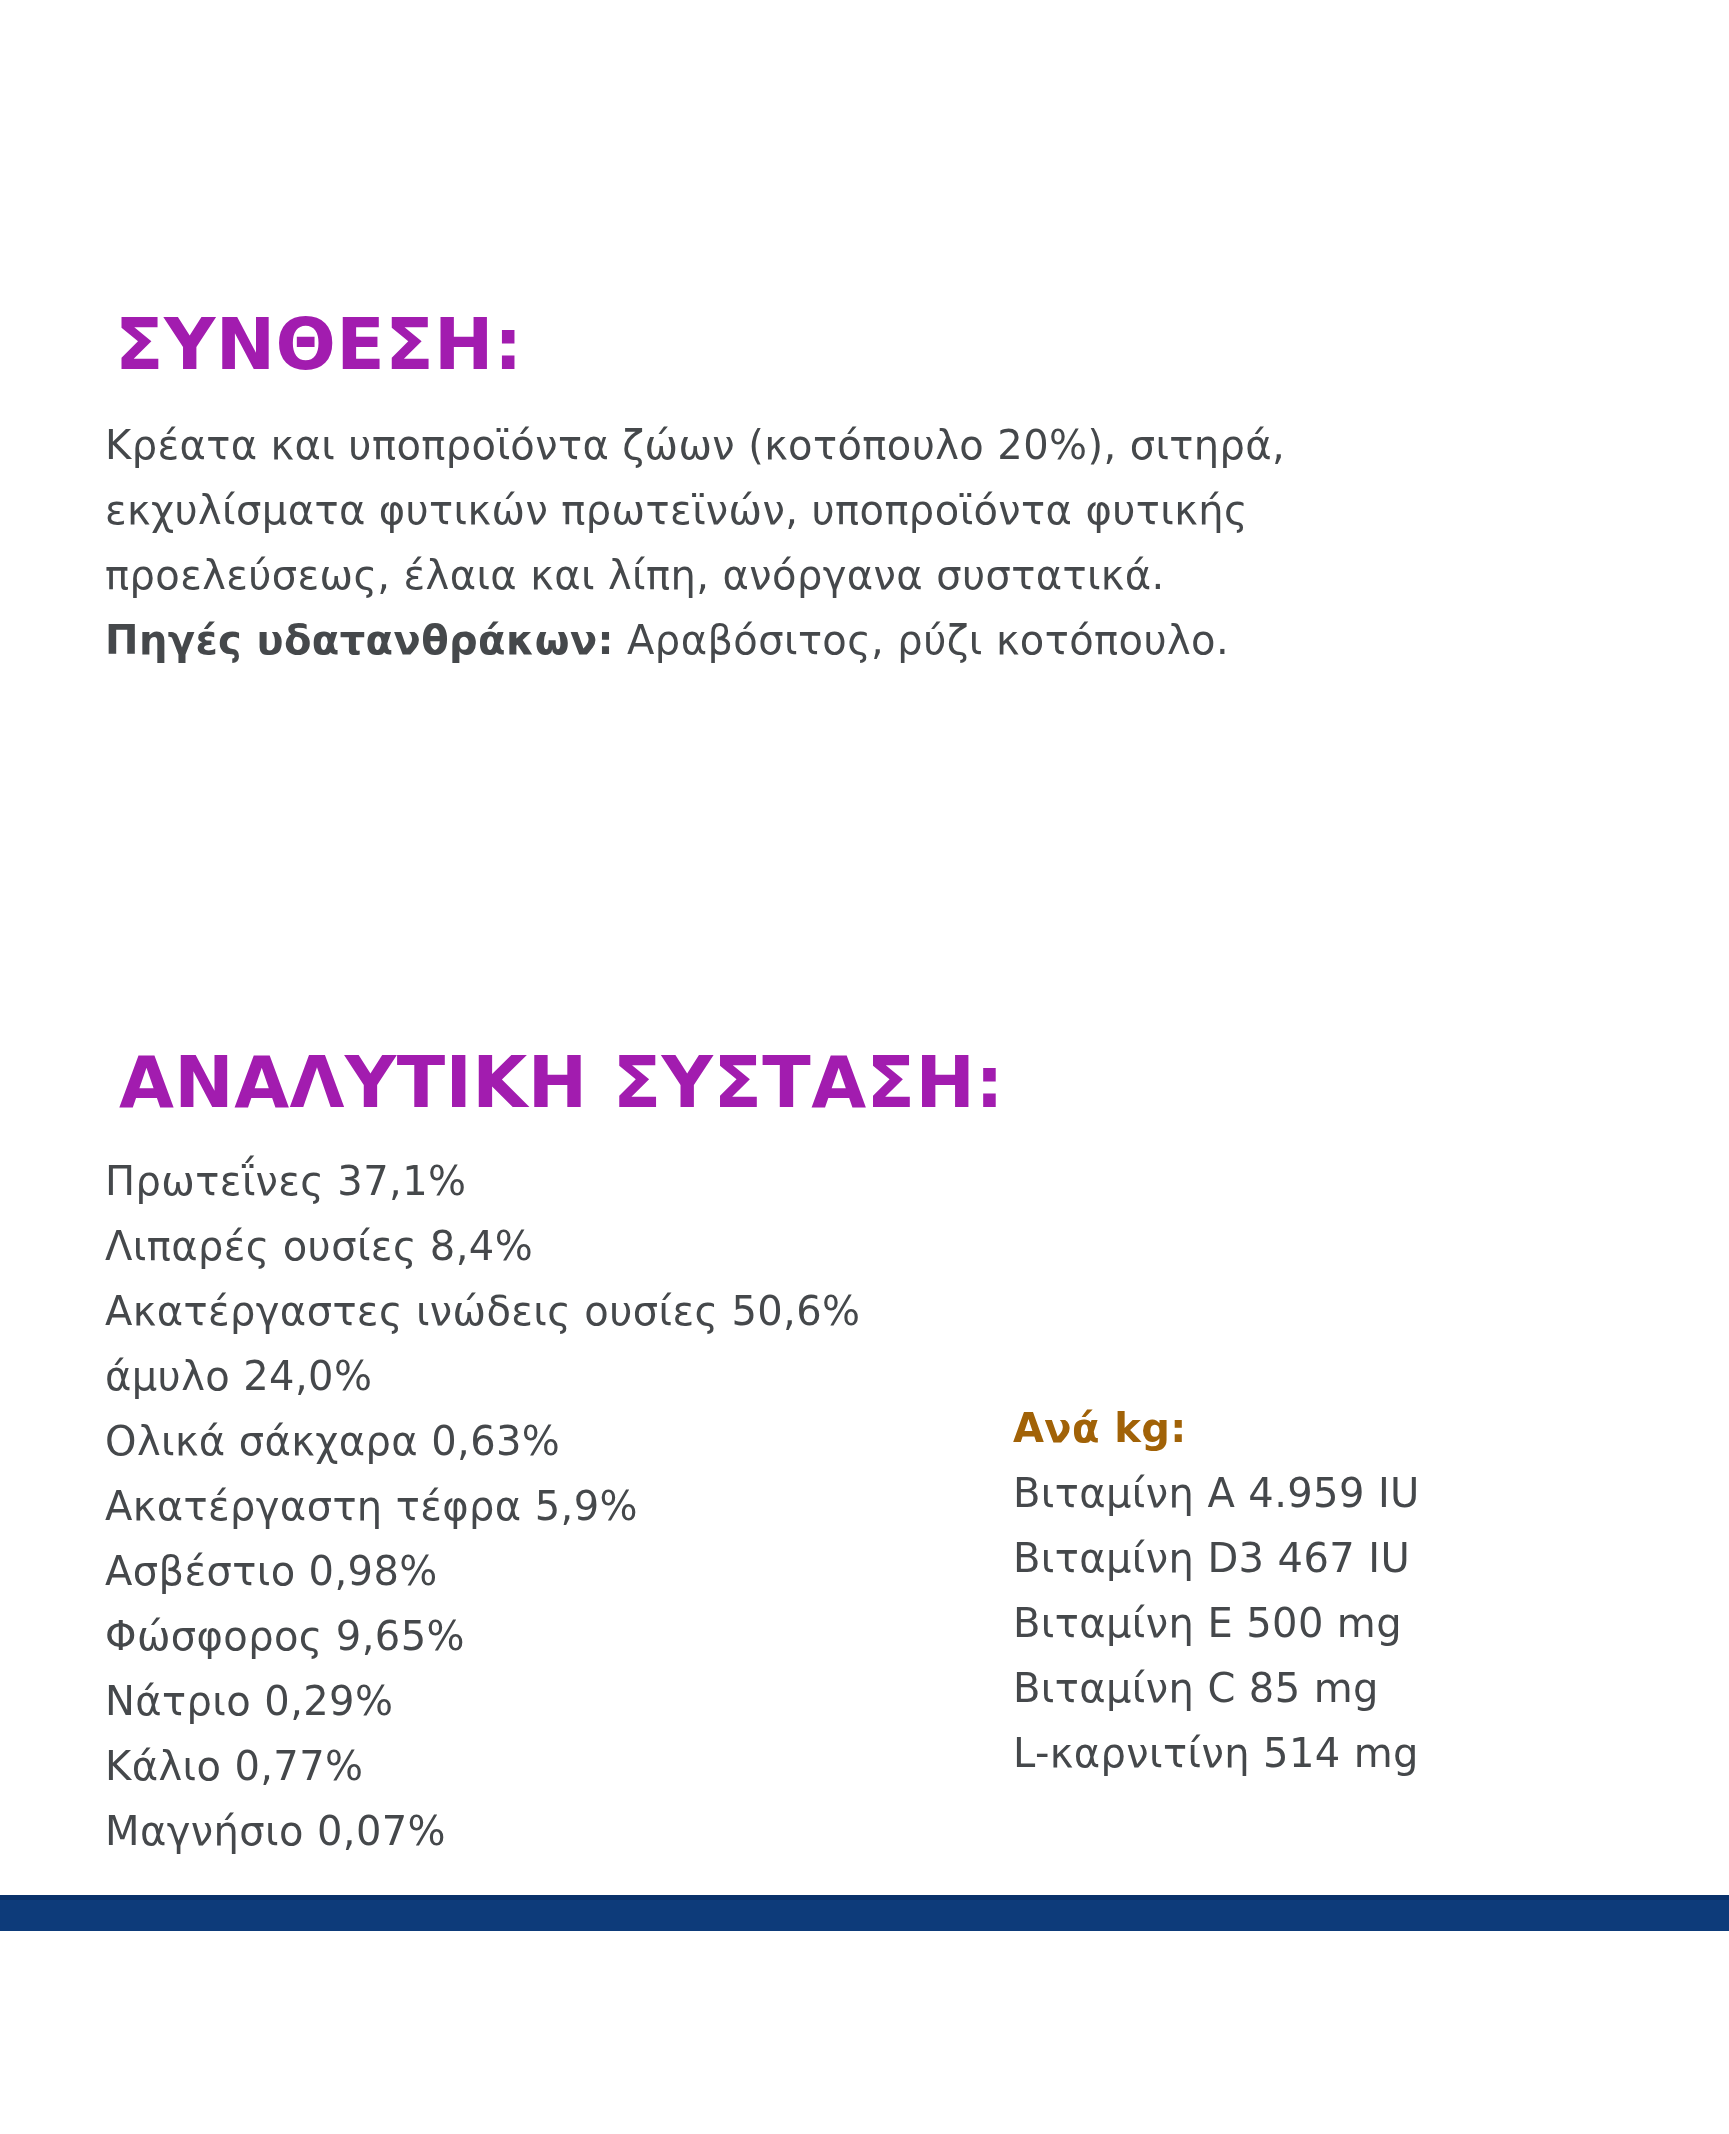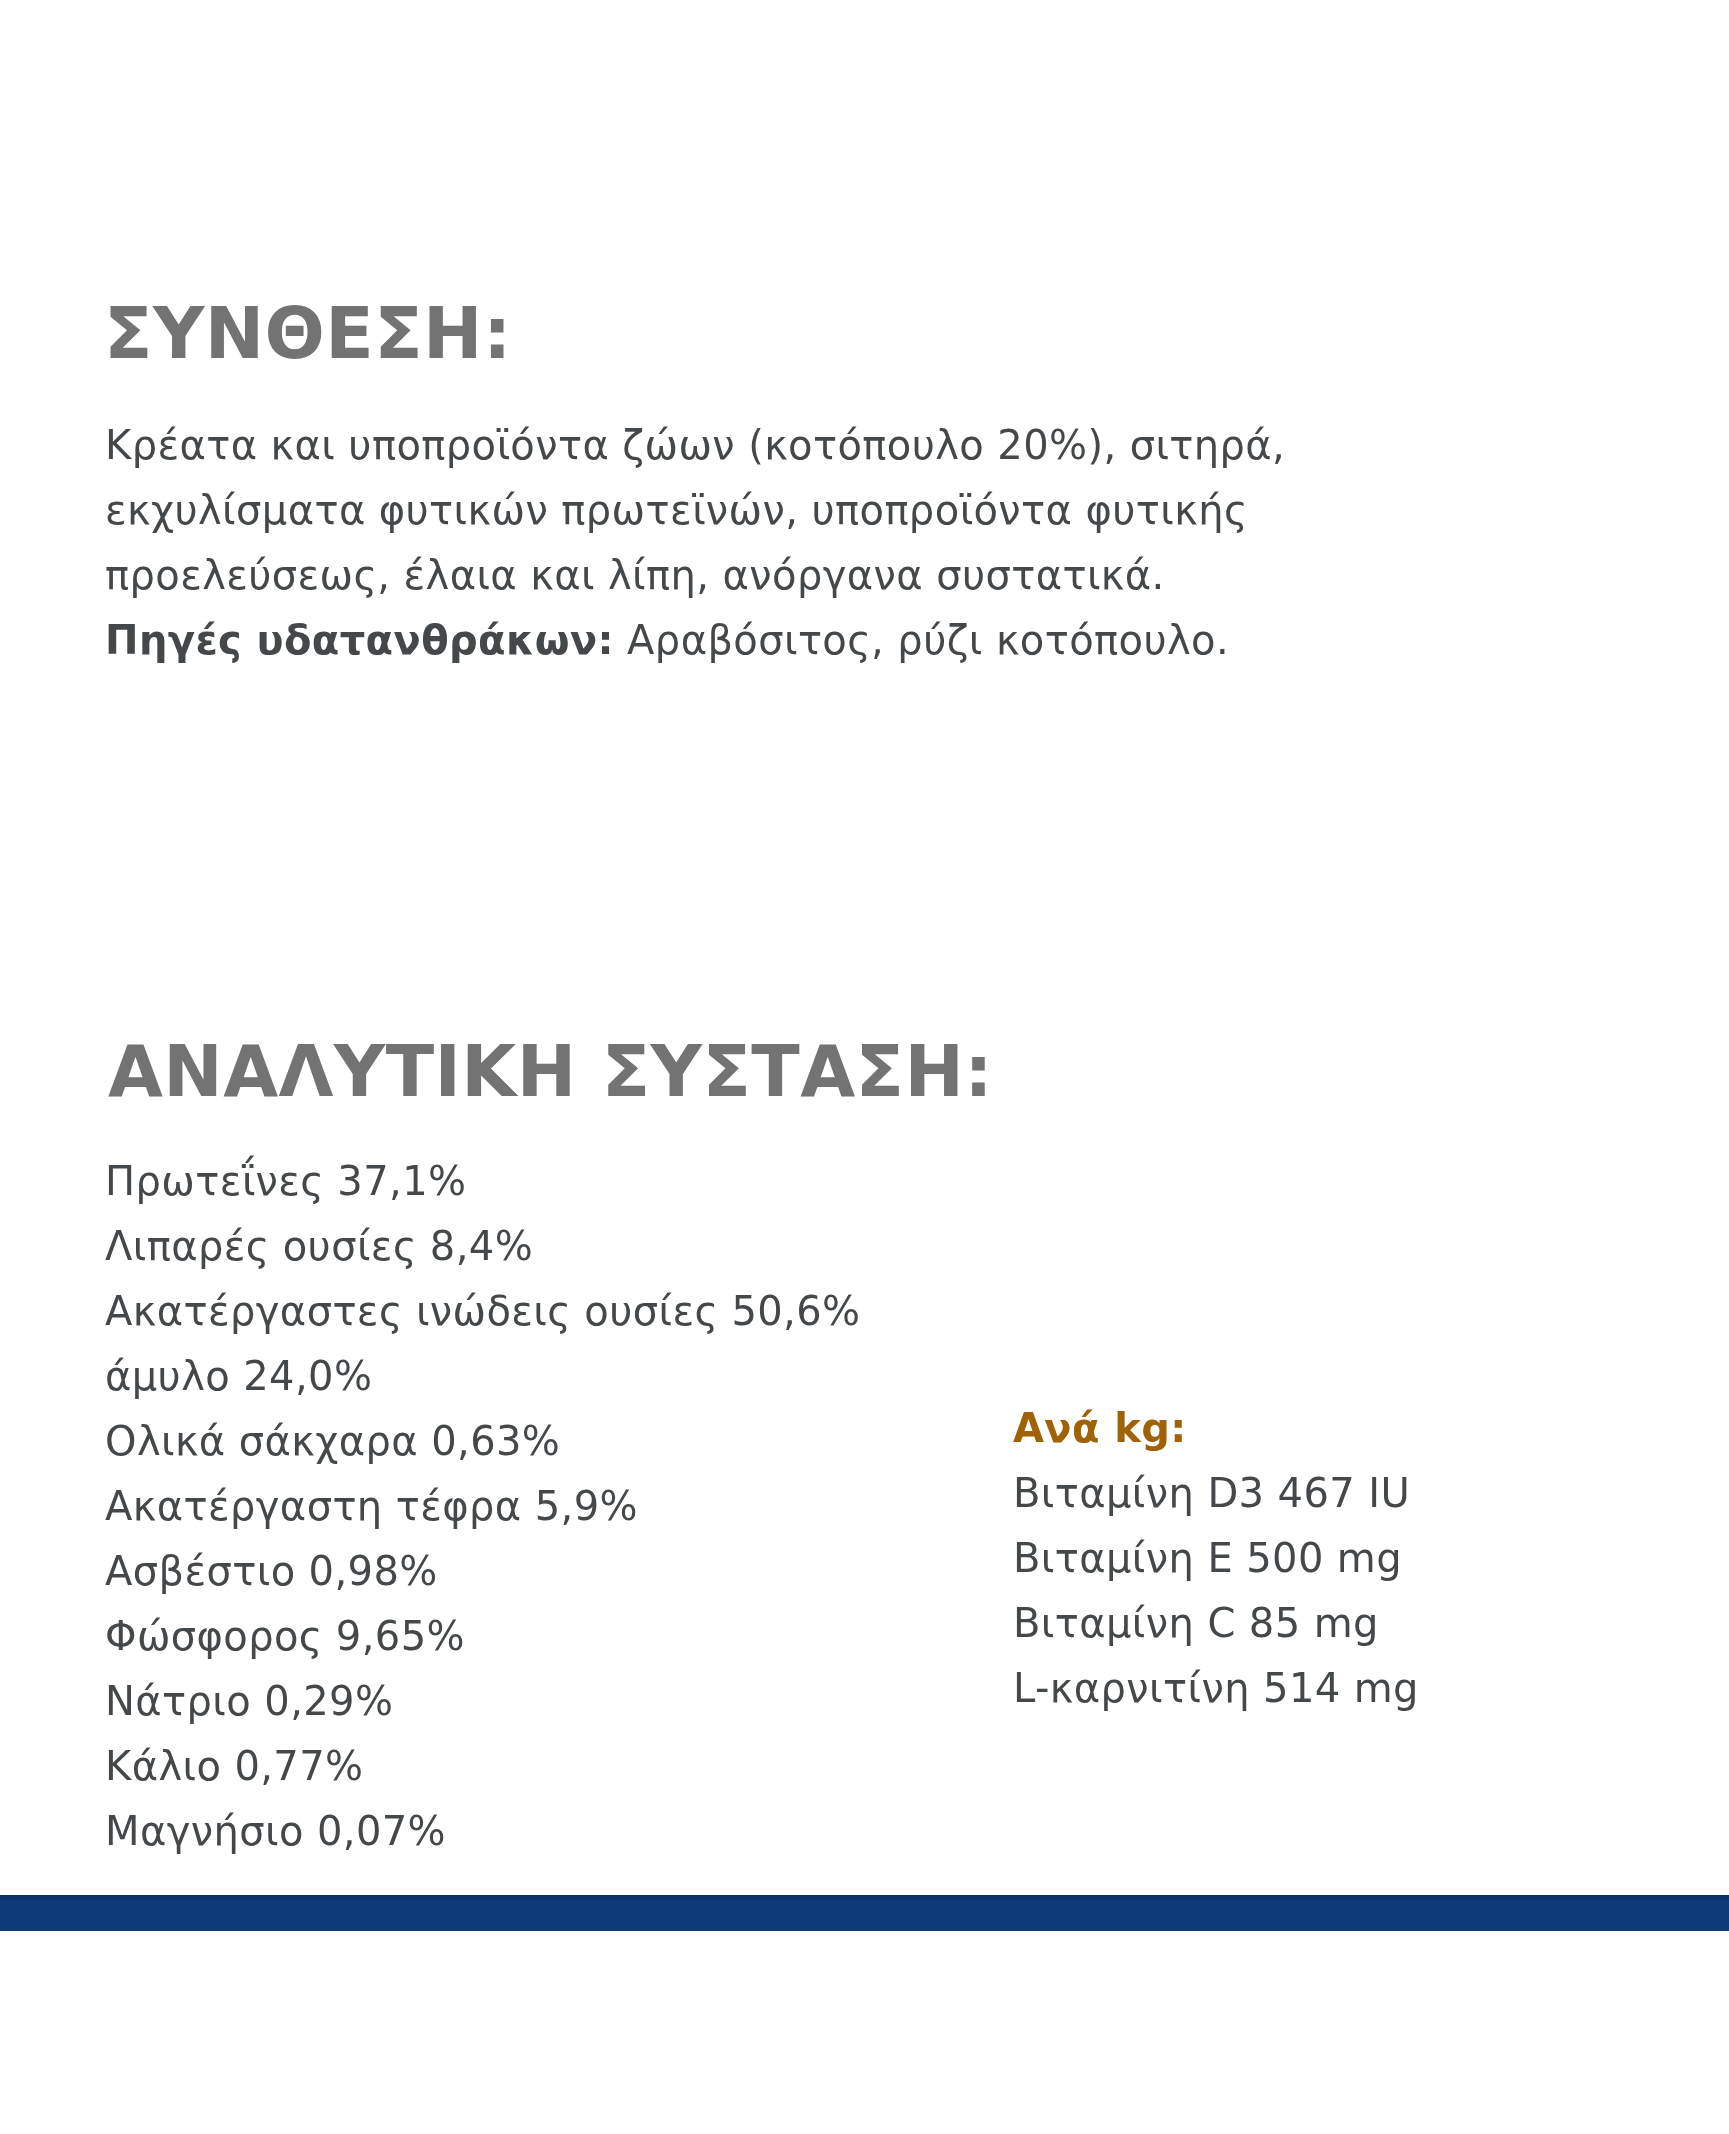--- a/index.html
+++ b/index.html
@@ -7,25 +7,25 @@
     position: relative;
     width: 1729px;
     height: 2135px;
     background: #ffffff;
     overflow: hidden;
     font-family: "DejaVu Sans", "Liberation Sans", sans-serif;
     color: #45484b;
   }
   .section-heading {
     position: absolute;
-    margin: 5px;
+    margin: 16px;
     font-size: 71px;
     font-weight: 700;
     letter-spacing: 0.4px;
-    color: #737373;
+    color: #a21caf;
     white-space: nowrap;
   }
   .heading-composition { left: 99px; top: 287px; }
   .heading-analytical  { left: 103px; top: 1025px; }
   .body-text {
     position: absolute;
     font-size: 40px;
     line-height: 65px;
     letter-spacing: 0.4px;
     color: #45484b;
@@ -76,20 +76,21 @@
       <div>Ασβέστιο 0,98%</div>
       <div>Φώσφορος 9,65%</div>
       <div>Νάτριο 0,29%</div>
       <div>Κάλιο 0,77%</div>
       <div>Μαγνήσιο 0,07%</div>
     </div>
 
   <div class="body-text per-kg-block">
     <div class="per-kg-label">Ανά kg:</div>
     <div>
+        <div>Βιταμίνη A 4.959 IU</div>
         <div>Βιταμίνη D3 467 IU</div>
         <div>Βιταμίνη E 500 mg</div>
         <div>Βιταμίνη C 85 mg</div>
         <div>L-καρνιτίνη 514 mg</div>
       </div>
   </div>
 
   <div class="bottom-bar"></div>
 
 </div>

